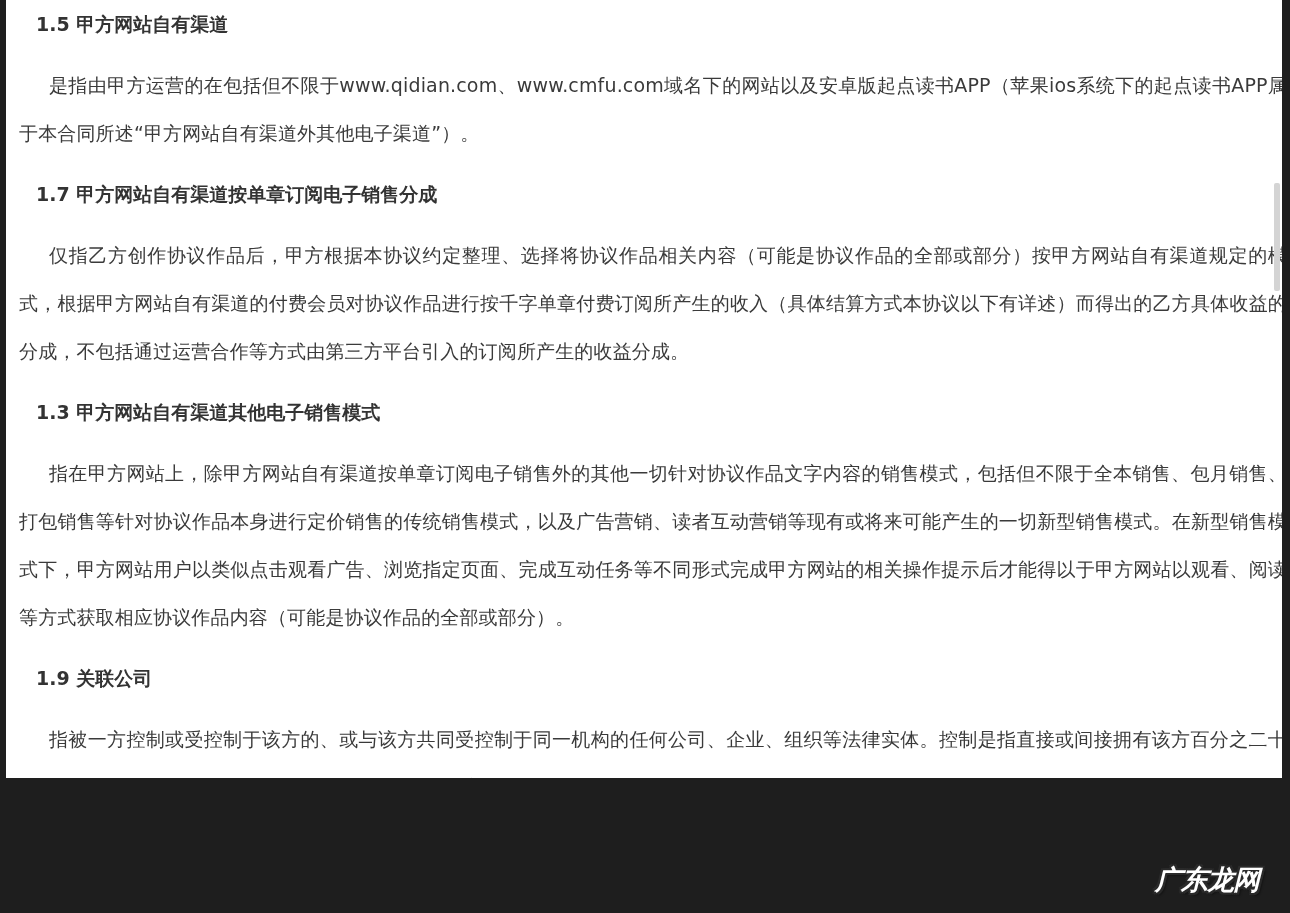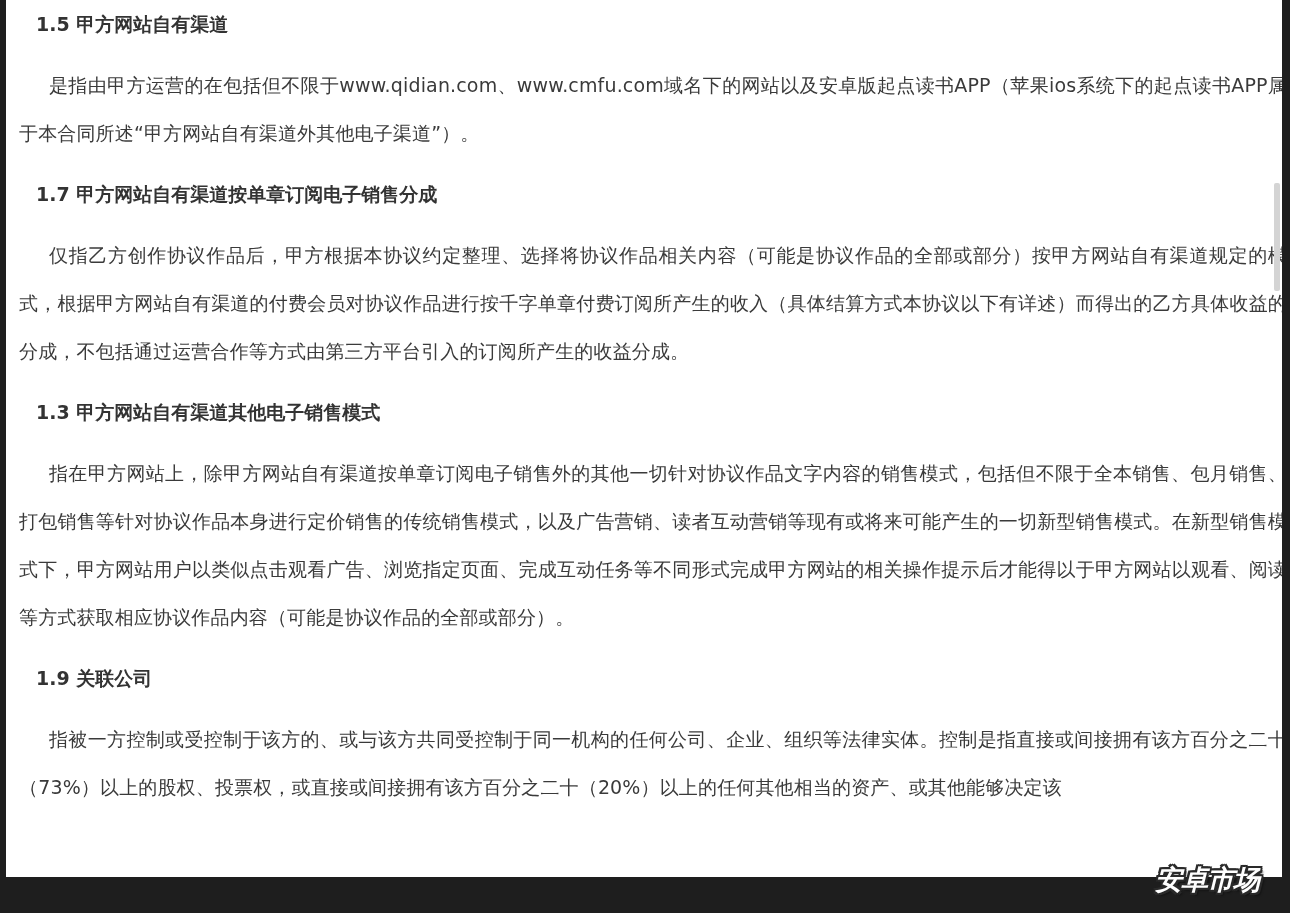--- a/index.html
+++ b/index.html
@@ -8,21 +8,21 @@
       width: 1290px;
       height: 913px;
       overflow: hidden;
       background: #1e1e1e;
     }
     .frame {
       position: absolute;
       left: 6px;
       top: 0;
       width: 1276px;
-      height: 877px;
+      height: 778px;
       background: #ffffff;
       overflow: hidden;
     }
     .content {
       position: absolute;
       left: 0;
       top: 0;
       width: 1276px;
       color: #3a3a3a;
       font-family: "DejaVu Sans", "Liberation Sans", sans-serif;
@@ -119,13 +119,13 @@
       <p class="para">指被一方控制或受控制于该方的、或与该方共同受控制于同一机构的任何公司、企业、组织等法律实体。控制是指直接或间接拥有该方百分之二十（73%）以上的股权、投票权，或直接或间接拥有该方百分之二十（20%）以上的任何其他相当的资产、或其他能够决定该</p>
     </div>
 
   </div>
 
   <div class="scrollbar-thumb"></div>
 </div>
 
 <div class="right-edge"></div>
 
-<div class="watermark">安卓市场</div>
+<div class="watermark">广东龙网</div>
 
 </body></html>

